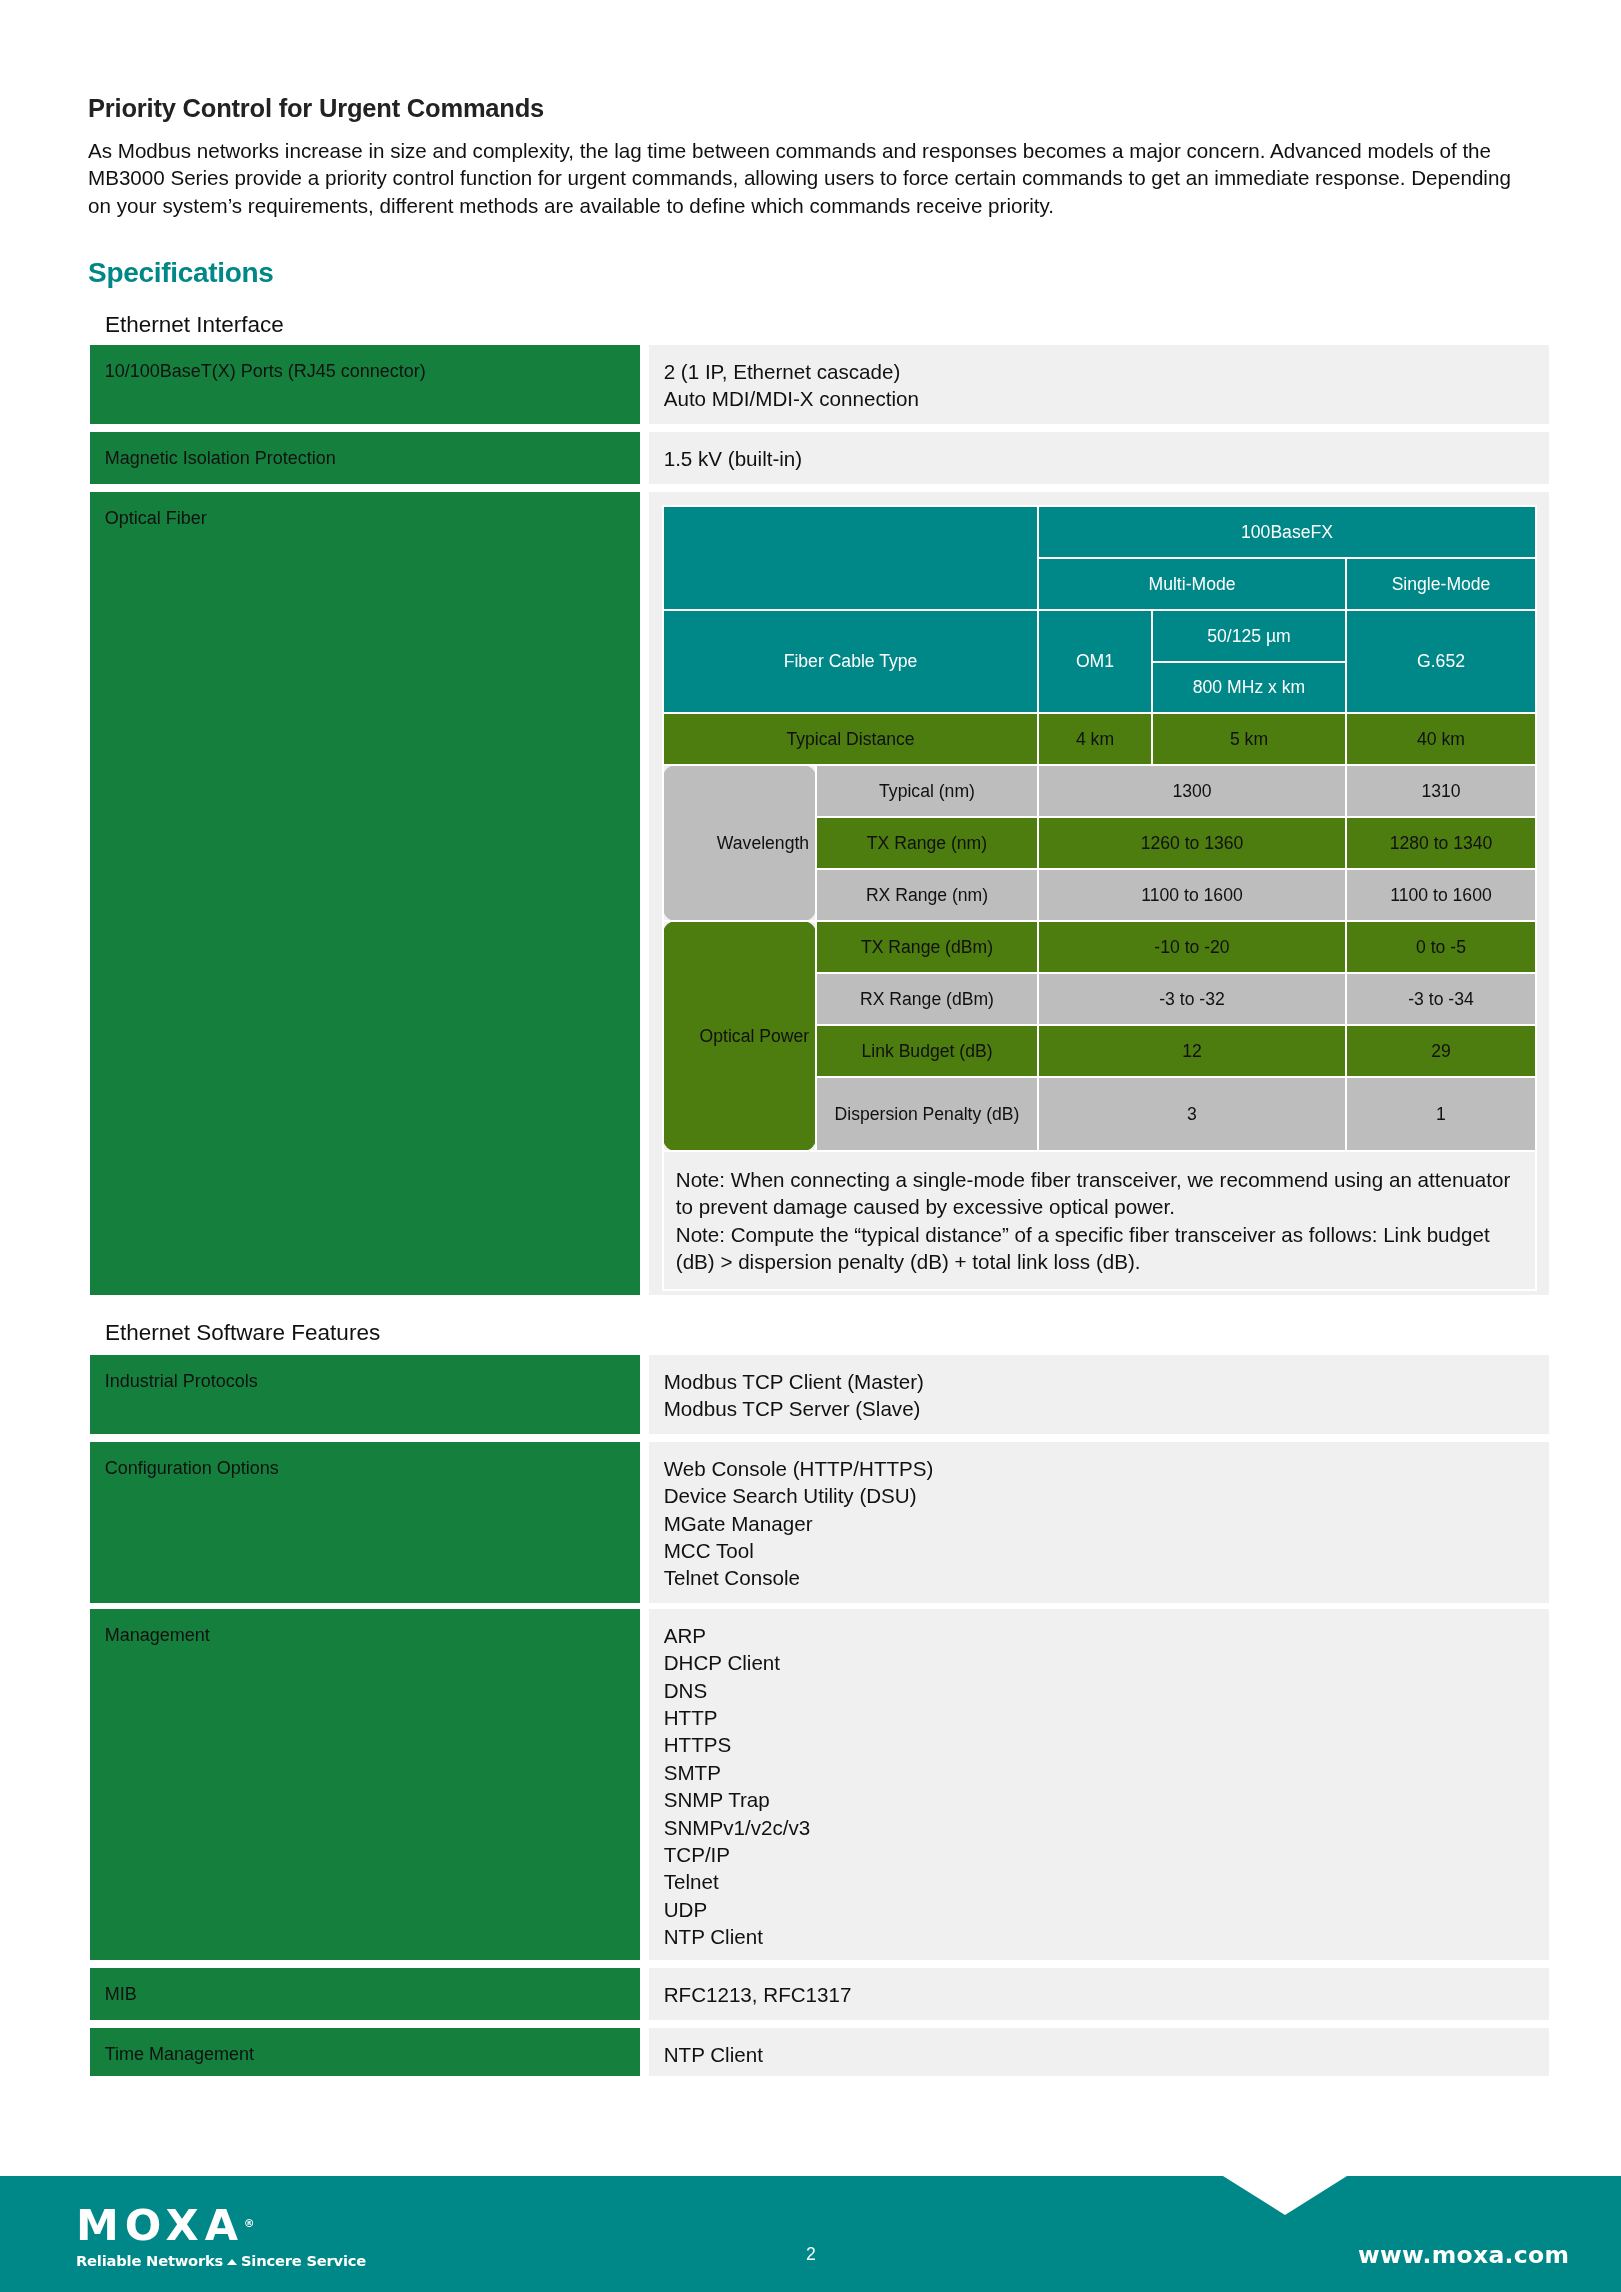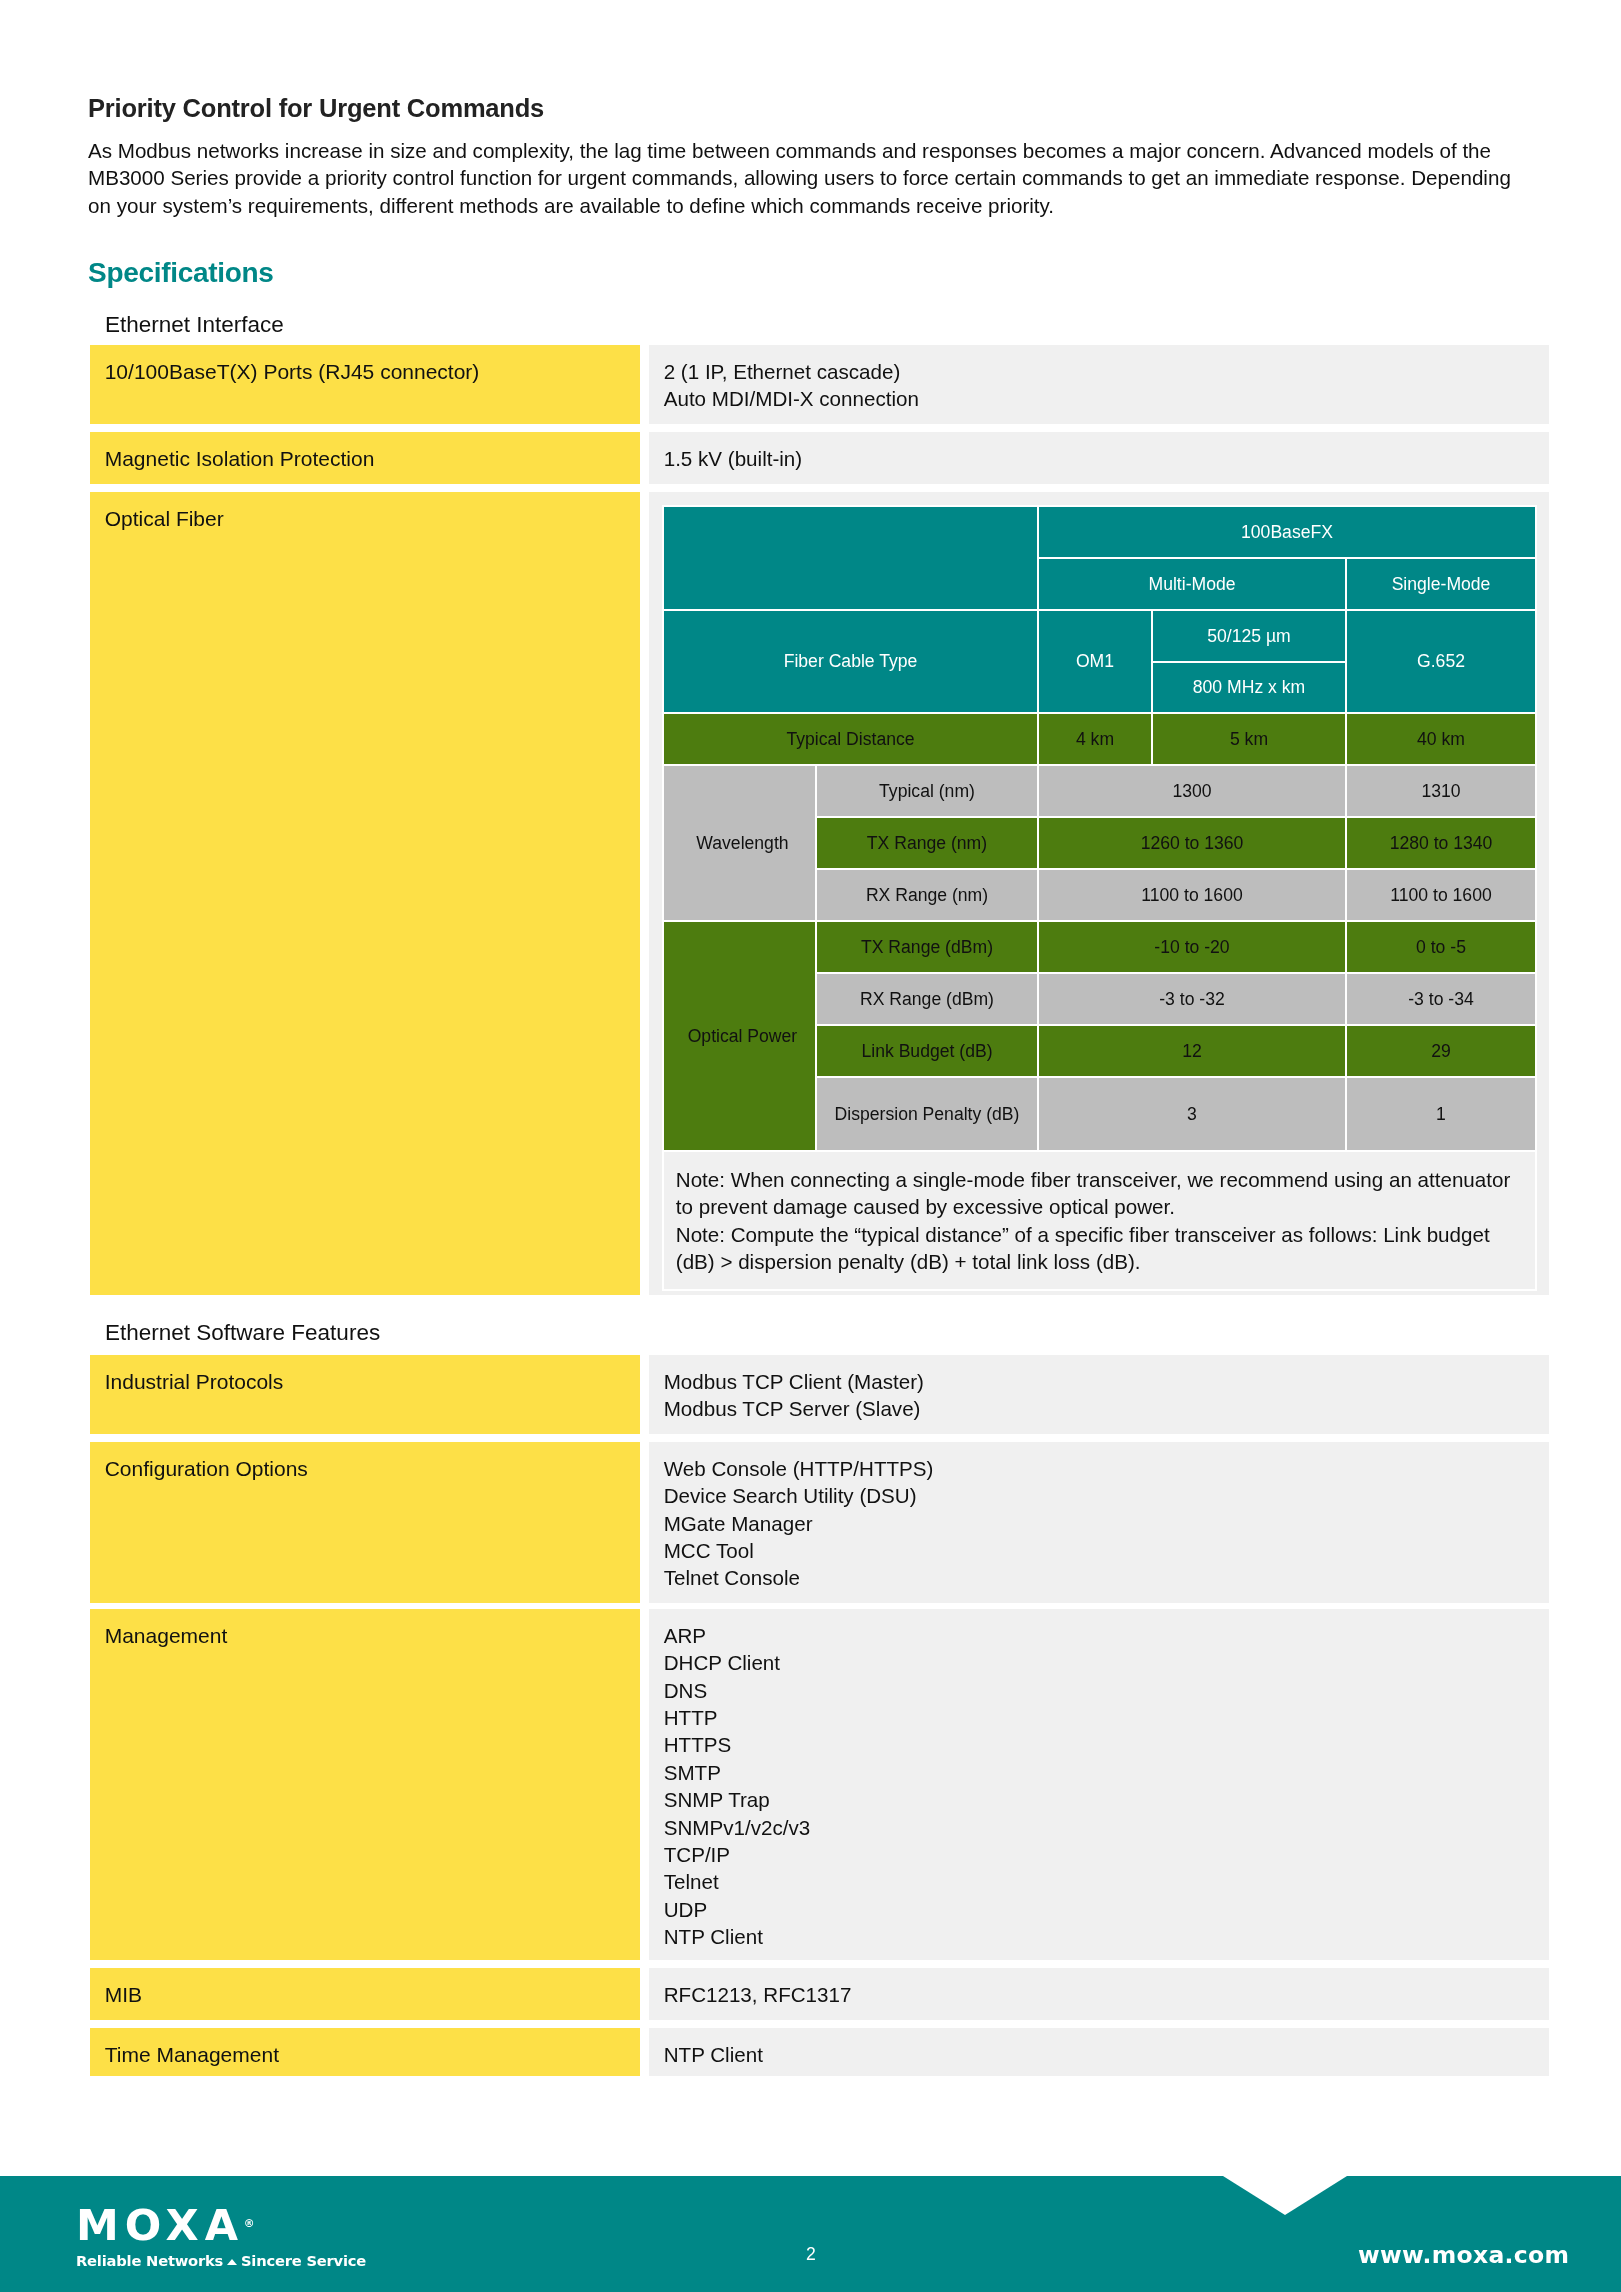--- a/index.html
+++ b/index.html
@@ -8,31 +8,31 @@
 
   .abs { position: absolute; }
 
   .h-priority { left: 88px; top: 94px; font-size: 25.5px; font-weight: bold; color: #222; letter-spacing: -0.2px; }
   .intro { left: 88px; top: 137px; width: 1451px; font-size: 20.6px; line-height: 27.4px; color: #111; }
 
   .h-spec { left: 88px; top: 257px; font-size: 28px; font-weight: bold; color: #008787; letter-spacing: -0.3px; }
   .group-title { font-size: 22.5px; color: #111; }
 
   .row { position: absolute; left: 90px; width: 1459px; }
-  .cell-l { position: absolute; left: 0; top: 0; bottom: 0; width: 550px; background: #fde047; padding: 12.7px 14.7px; font-size: 21px; line-height: 27.4px; }
+  .cell-l { position: absolute; left: 0; top: 0; bottom: 0; width: 550px; background: #15803d; padding: 12.7px 14.7px; font-size: 18px; line-height: 27.4px; }
   .cell-r { position: absolute; left: 559px; right: 0; top: 0; bottom: 0; background: #f0f0f0; padding: 12.7px 14.7px; font-size: 20.6px; line-height: 27.4px; }
   .cell-r .line { display: block; }
 
   
   .ft { position: absolute; left: 662px; top: 505px; width: 873px; border-collapse: collapse; table-layout: fixed; font-size: 17.6px; }
   .ft td { border: 2.9px solid #ffffff; text-align: center; vertical-align: middle; padding: 0 5.9px; line-height: 22.5px; }
   .ft .teal { background: #008787; color: #ffffff; }
   .ft .lg { background: #4d7c0f; color: #111; }
   .ft .dg { background: #bdbdbd; color: #111; }
-  .ft .left { text-align: center; padding-left: 11.8px; }
+  .ft .left { text-align: right; padding-left: 11.8px; border-radius: 13px; }
   .ft .note { background: #f0f0f0; text-align: left; padding: 13.7px 11.8px 13.7px 11.8px; font-size: 20.6px; line-height: 27.4px; color: #111; }
   .ft .note span { display: block; }
 
   .footer { position: absolute; left: 0; top: 2176px; width: 1621px; height: 117px; background: #008787; }
   .notch { position: absolute; left: 1223px; top: 2176px; width: 0; height: 0;
            border-left: 62px solid transparent; border-right: 62px solid transparent; border-top: 39px solid #ffffff; }
   .logo { position: absolute; left: 76px; top: 2204px; font-size: 43px; font-weight: bold; color: #ffffff; letter-spacing: 5.9px; font-family: "DejaVu Sans", sans-serif; line-height: 43px; }
   .logo sup { font-size: 10.8px; letter-spacing: 0; vertical-align: top; position: relative; top: -2px; }
   .tagline { position: absolute; left: 76px; top: 2252px; font-size: 14.7px; font-weight: bold; color: #ffffff; font-family: "DejaVu Sans", sans-serif; letter-spacing: -0.2px; }
   .tagline .tri { display: inline-block; width: 0; height: 0; border-left: 5.9px solid transparent; border-right: 5.9px solid transparent; border-bottom: 6.9px solid #fff; margin: 0 3.9px; vertical-align: 1px; }

